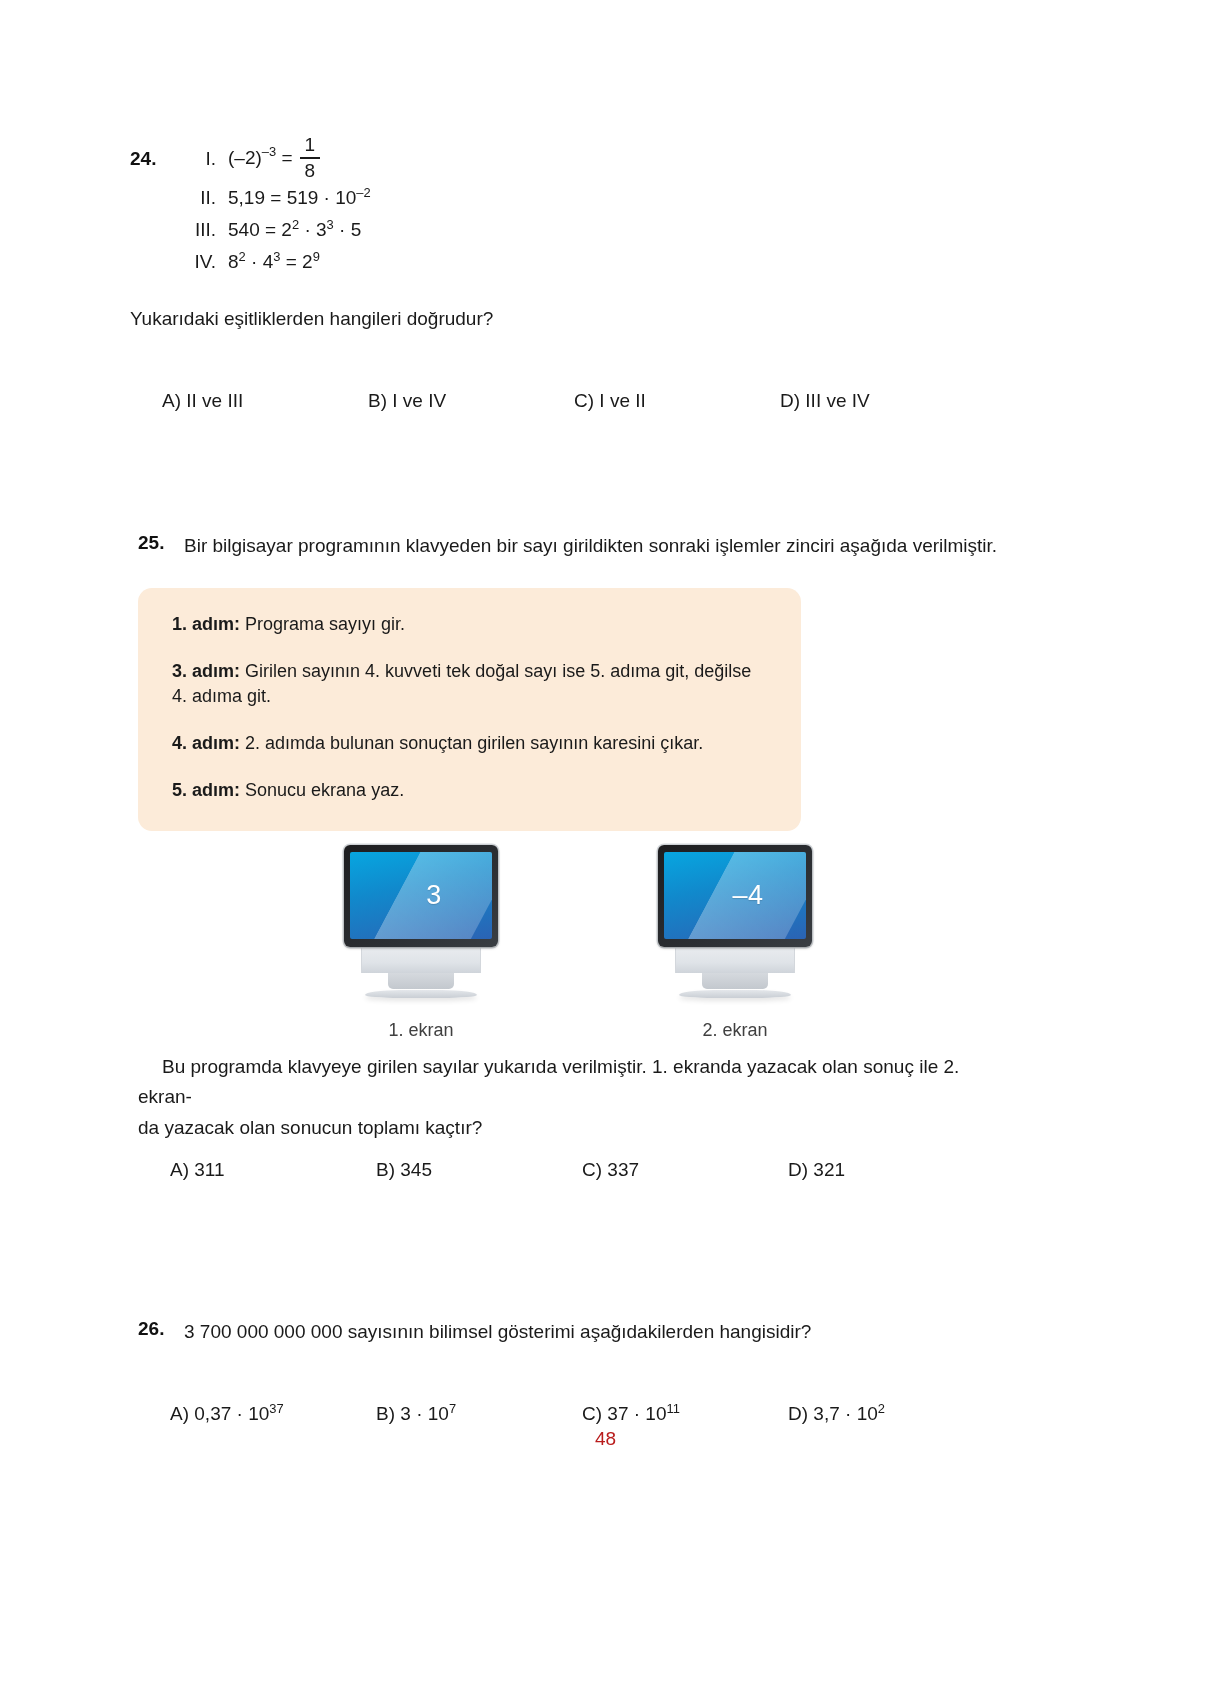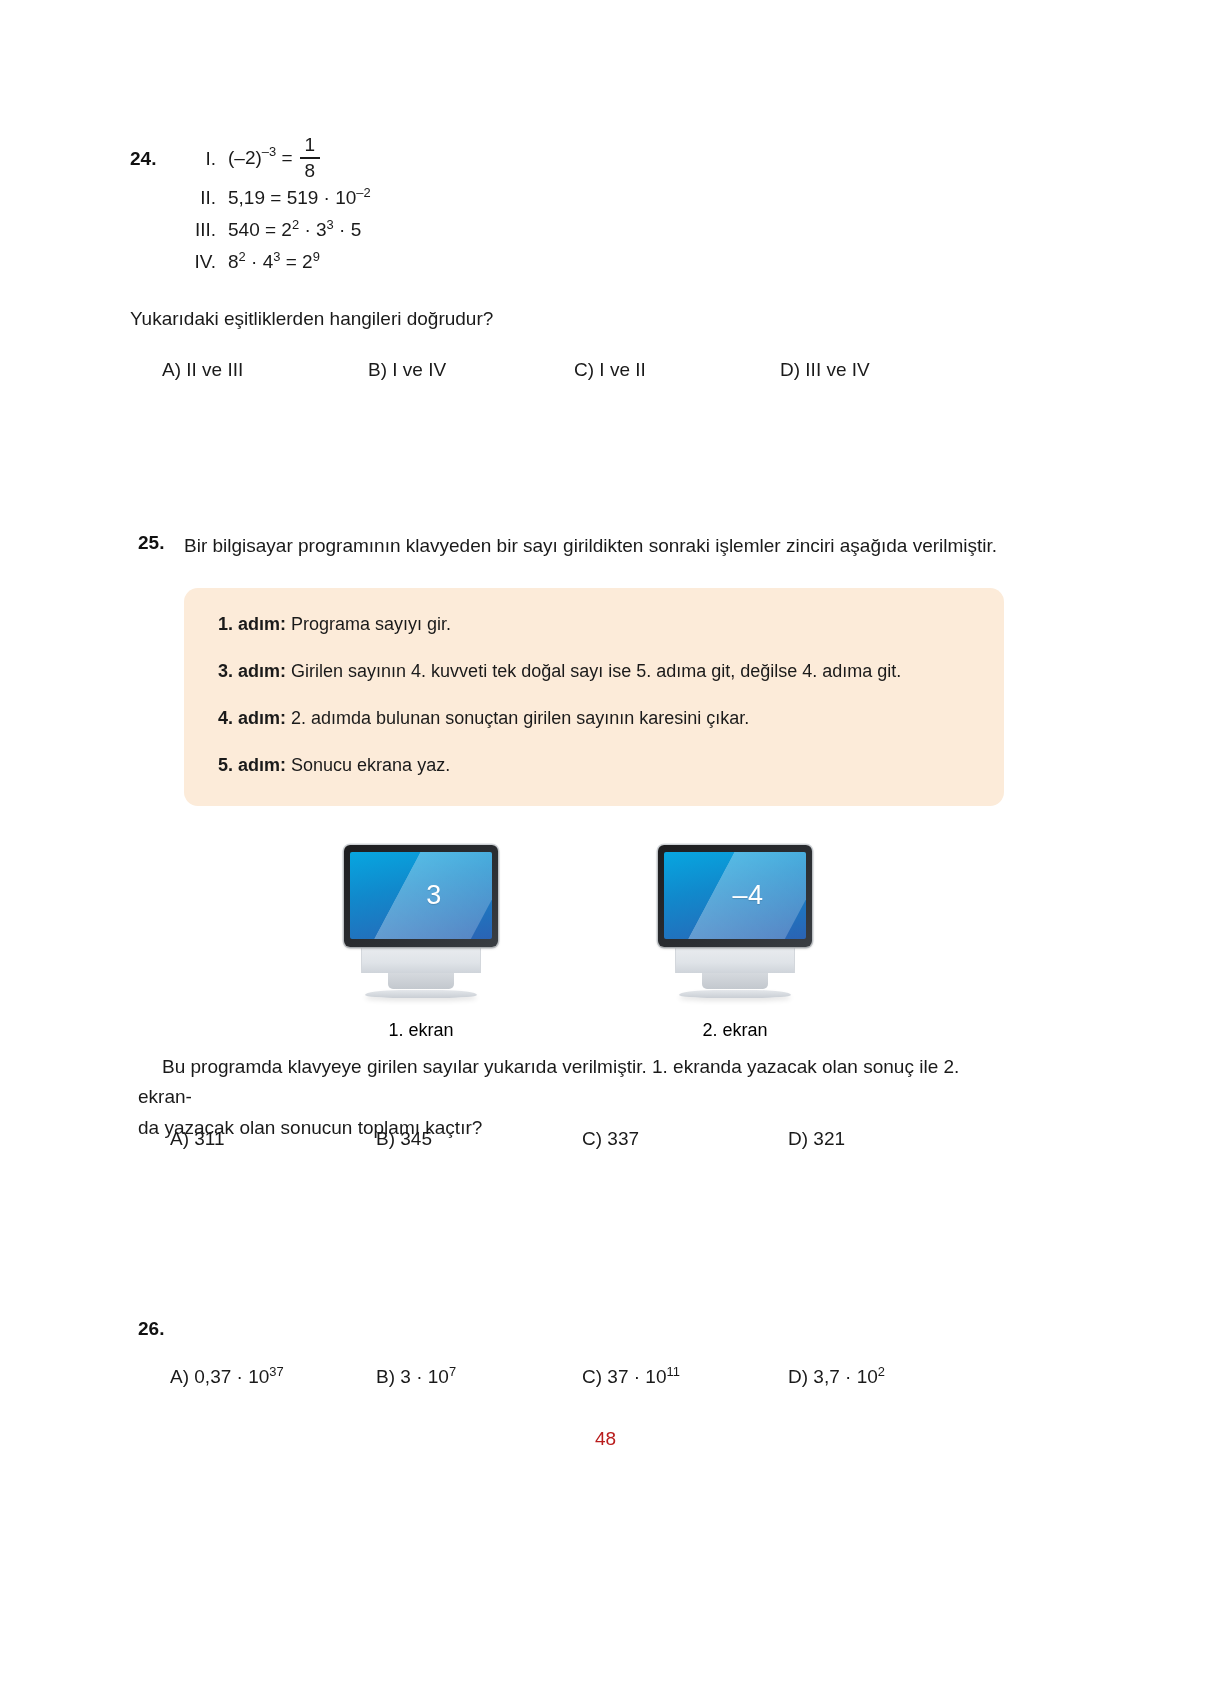--- a/index.html
+++ b/index.html
@@ -97,41 +97,41 @@
     margin-top: 22px;
     font-size: 19px;
   }
   .options {
     display: flex;
     margin-top: 26px;
     font-size: 19px;
   }
   .opt {
     flex: 0 0 206px;
+    margin-top: 31px;
   }
   .opt:first-child { margin-left: 32px; }
 
   
   #q25 {
     position: absolute;
     left: 138px;
     top: 532px;
     width: 940px;
   }
   .q25-head {
     display: flex;
     align-items: flex-start;
     font-size: 19px;
   }
   .q25-head .qnum { width: 46px; flex: 0 0 46px; }
 
   .steps-box {
     margin-top: 28px;
-    margin-left: 46px;
-    width: 820px;
+    width: 663px;
     background: #fcebd9;
     border-radius: 14px;
     padding: 24px 34px 26px 34px;
     box-sizing: border-box;
   }
   .step {
     font-size: 18px;
     line-height: 1.4;
     margin-bottom: 22px;
     color: #1a1a1a;
@@ -215,21 +215,21 @@
     width: 112px;
     height: 8px;
     margin: 1px auto 0 auto;
     background: linear-gradient(to bottom,#e4e7eb 0%, #c9ced4 100%);
     border-radius: 50%/100% 100% 60% 60%;
     box-shadow: 0 3px 5px rgba(0,0,0,.10);
   }
   .mon-caption {
     margin-top: 22px;
     font-size: 18px;
-    color: #000000;
+    color: #404040;
   }
 
   
   #q25tail {
     position: absolute;
     left: 138px;
     top: 1052px;
     width: 880px;
     font-size: 19px;
     line-height: 1.6;
@@ -409,20 +409,21 @@
       <div class="opt">
         <span>D)</span>
         <span>321</span>
       </div>
     </div>
   </div>
 
   <div id="q26">
     <div class="q26-head">
       <div class="qnum">26.</div>
+      <div class="body-text">3 700 000 000 000 sayısının bilimsel gösterimi aşağıdakilerden hangisidir?</div>
     </div>
     <div class="options" id="q26opts">
       <div class="opt">
         <span>A)</span>
         <span>0,37 · 10</span><sup>37</sup>
       </div>
       <div class="opt">
         <span>B)</span>
         <span>3 · 10</span><sup>7</sup>
       </div>

